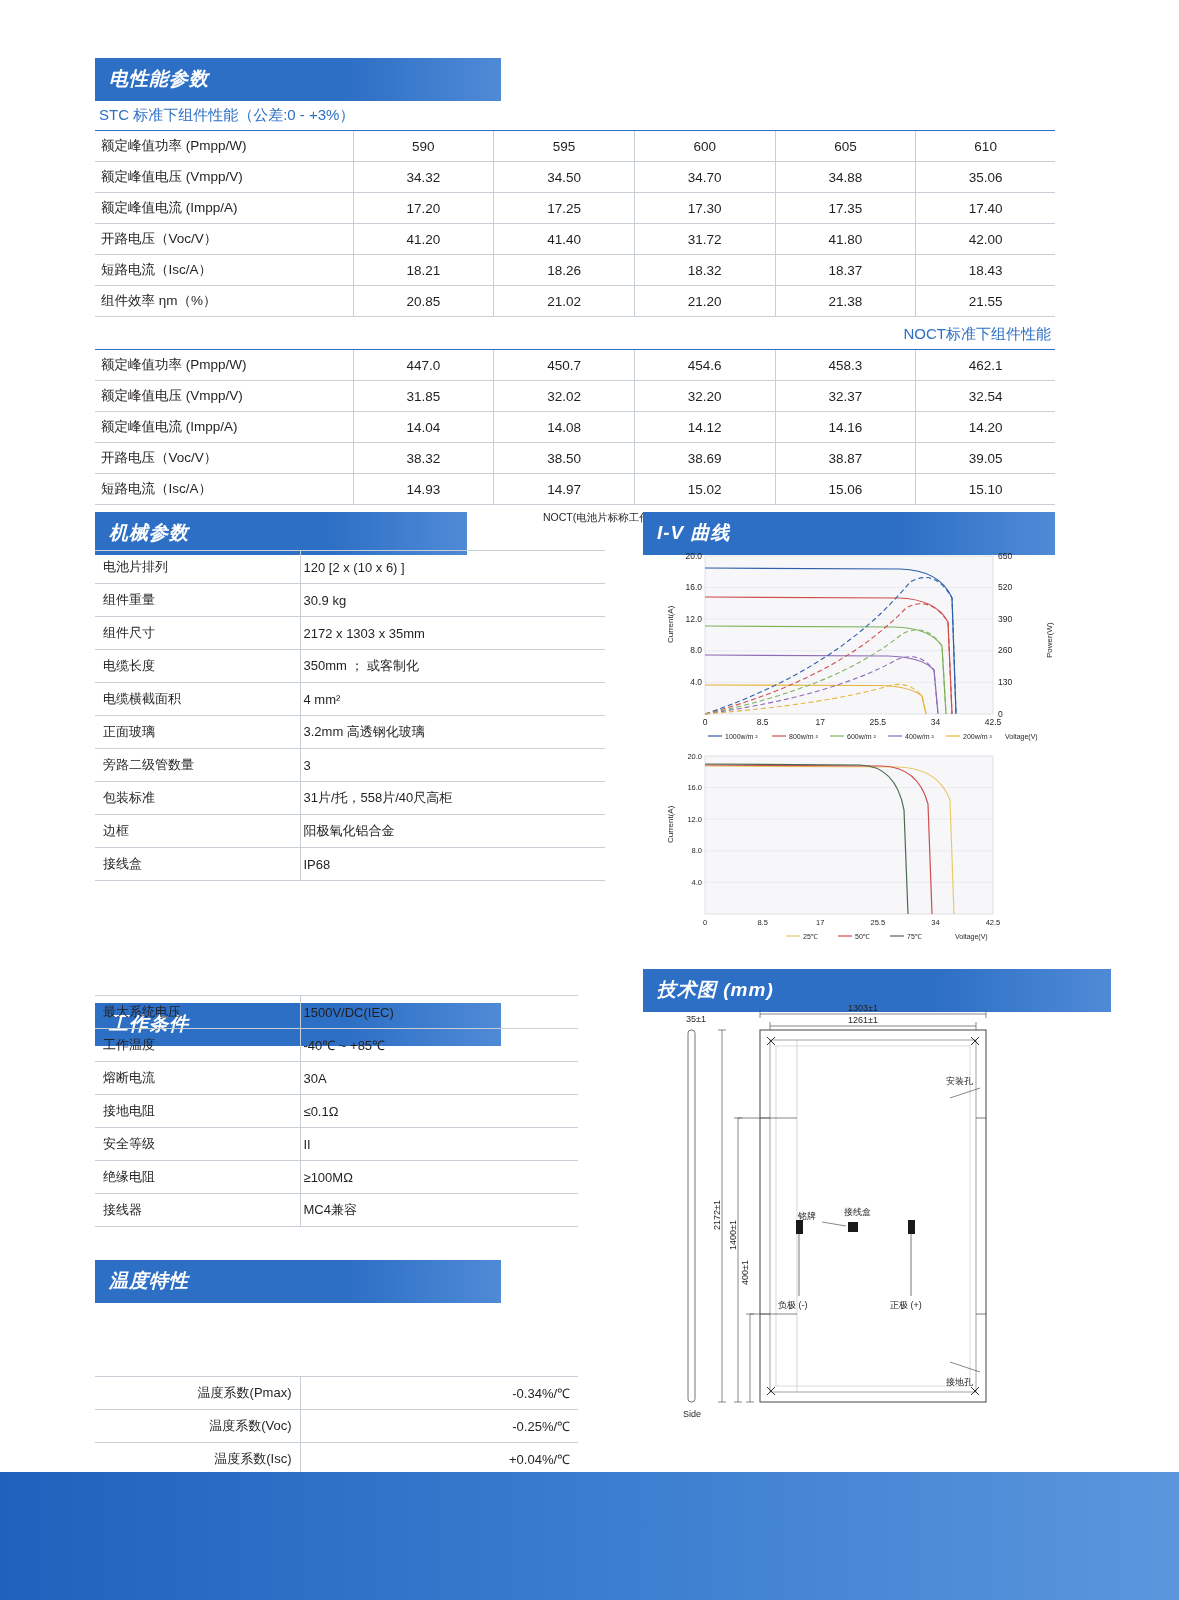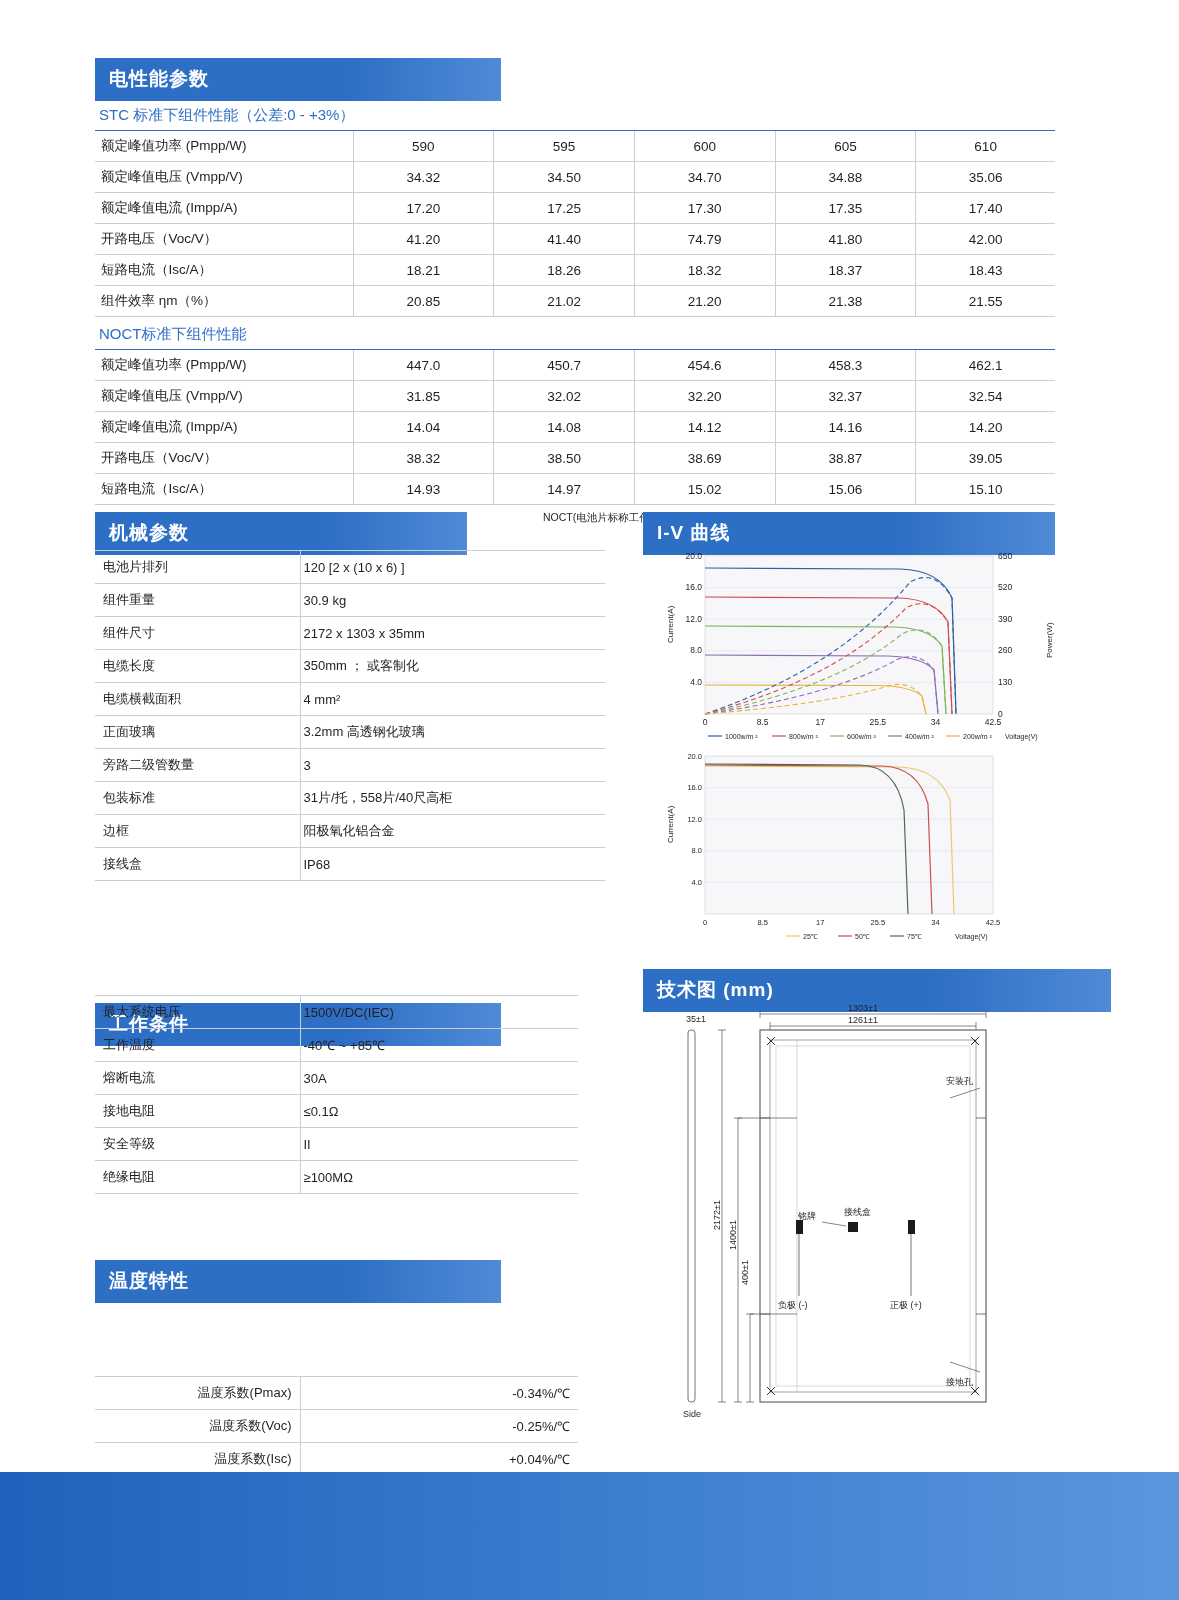--- a/index.html
+++ b/index.html
@@ -22,20 +22,21 @@
   .sec-bar {
     background: #2d6fc5;
     color: #ffffff;
     font-size: 19px;
     font-weight: bold;
     padding: 8px 14px 9px 14px;
     letter-spacing: 1px;
   }
   .sec-bar.grad {
     background: linear-gradient(to right, #2d6fc5 0%, #2d6fc5 62%, #4f8ad6 100%);
+    font-style: italic;
   }
   
   .subhead {
     color: #2d6fc5;
     font-size: 15px;
     padding: 6px 4px 5px 4px;
     border-bottom: 1px solid #2d6fc5;
   }
   
   table { border-collapse: collapse; width: 100%; }
@@ -118,21 +119,21 @@
             <td class="vcell">17.20</td>
             <td class="vcell">17.25</td>
             <td class="vcell">17.30</td>
             <td class="vcell">17.35</td>
             <td class="vcell">17.40</td>
           </tr>
           <tr>
             <td class="lbl">开路电压（Voc/V）</td>
             <td class="vcell">41.20</td>
             <td class="vcell">41.40</td>
-            <td class="vcell">74.79</td>
+            <td class="vcell">31.72</td>
             <td class="vcell">41.80</td>
             <td class="vcell">42.00</td>
           </tr>
           <tr>
             <td class="lbl">短路电流（Isc/A）</td>
             <td class="vcell">18.21</td>
             <td class="vcell">18.26</td>
             <td class="vcell">18.32</td>
             <td class="vcell">18.37</td>
             <td class="vcell">18.43</td>
@@ -141,21 +142,21 @@
             <td class="lbl">组件效率 ηm（%）</td>
             <td class="vcell">20.85</td>
             <td class="vcell">21.02</td>
             <td class="vcell">21.20</td>
             <td class="vcell">21.38</td>
             <td class="vcell">21.55</td>
           </tr>
         </tbody>
     </table>
 
-    <div class="subhead" style="margin-top:2px;">NOCT标准下组件性能</div>
+    <div class="subhead" style="margin-top:2px;text-align:right;">NOCT标准下组件性能</div>
 
     <table class="perf-tbl">
       <tbody id="noct-body">
           <tr>
             <td class="lbl">额定峰值功率 (Pmpp/W)</td>
             <td class="vcell">447.0</td>
             <td class="vcell">450.7</td>
             <td class="vcell">454.6</td>
             <td class="vcell">458.3</td>
             <td class="vcell">462.1</td>
@@ -393,20 +394,24 @@
             <td class="v">≤0.1Ω</td>
           </tr>
           <tr>
             <td class="k">安全等级</td>
             <td class="v">II</td>
           </tr>
           <tr>
             <td class="k">绝缘电阻</td>
             <td class="v">≥100MΩ</td>
           </tr>
+          <tr>
+            <td class="k">接线器</td>
+            <td class="v">MC4兼容</td>
+          </tr>
         </tbody>
     </table>
   </div>
 
   <div style="position:absolute; left:95px; top:1260px; width:406px;">
     <div class="sec-bar grad">温度特性</div>
   </div>
   <div style="position:absolute; left:95px; top:1376px; width:483px;text-align:right;">
     <table class="spec-tbl">
       <tbody id="temp-body">

